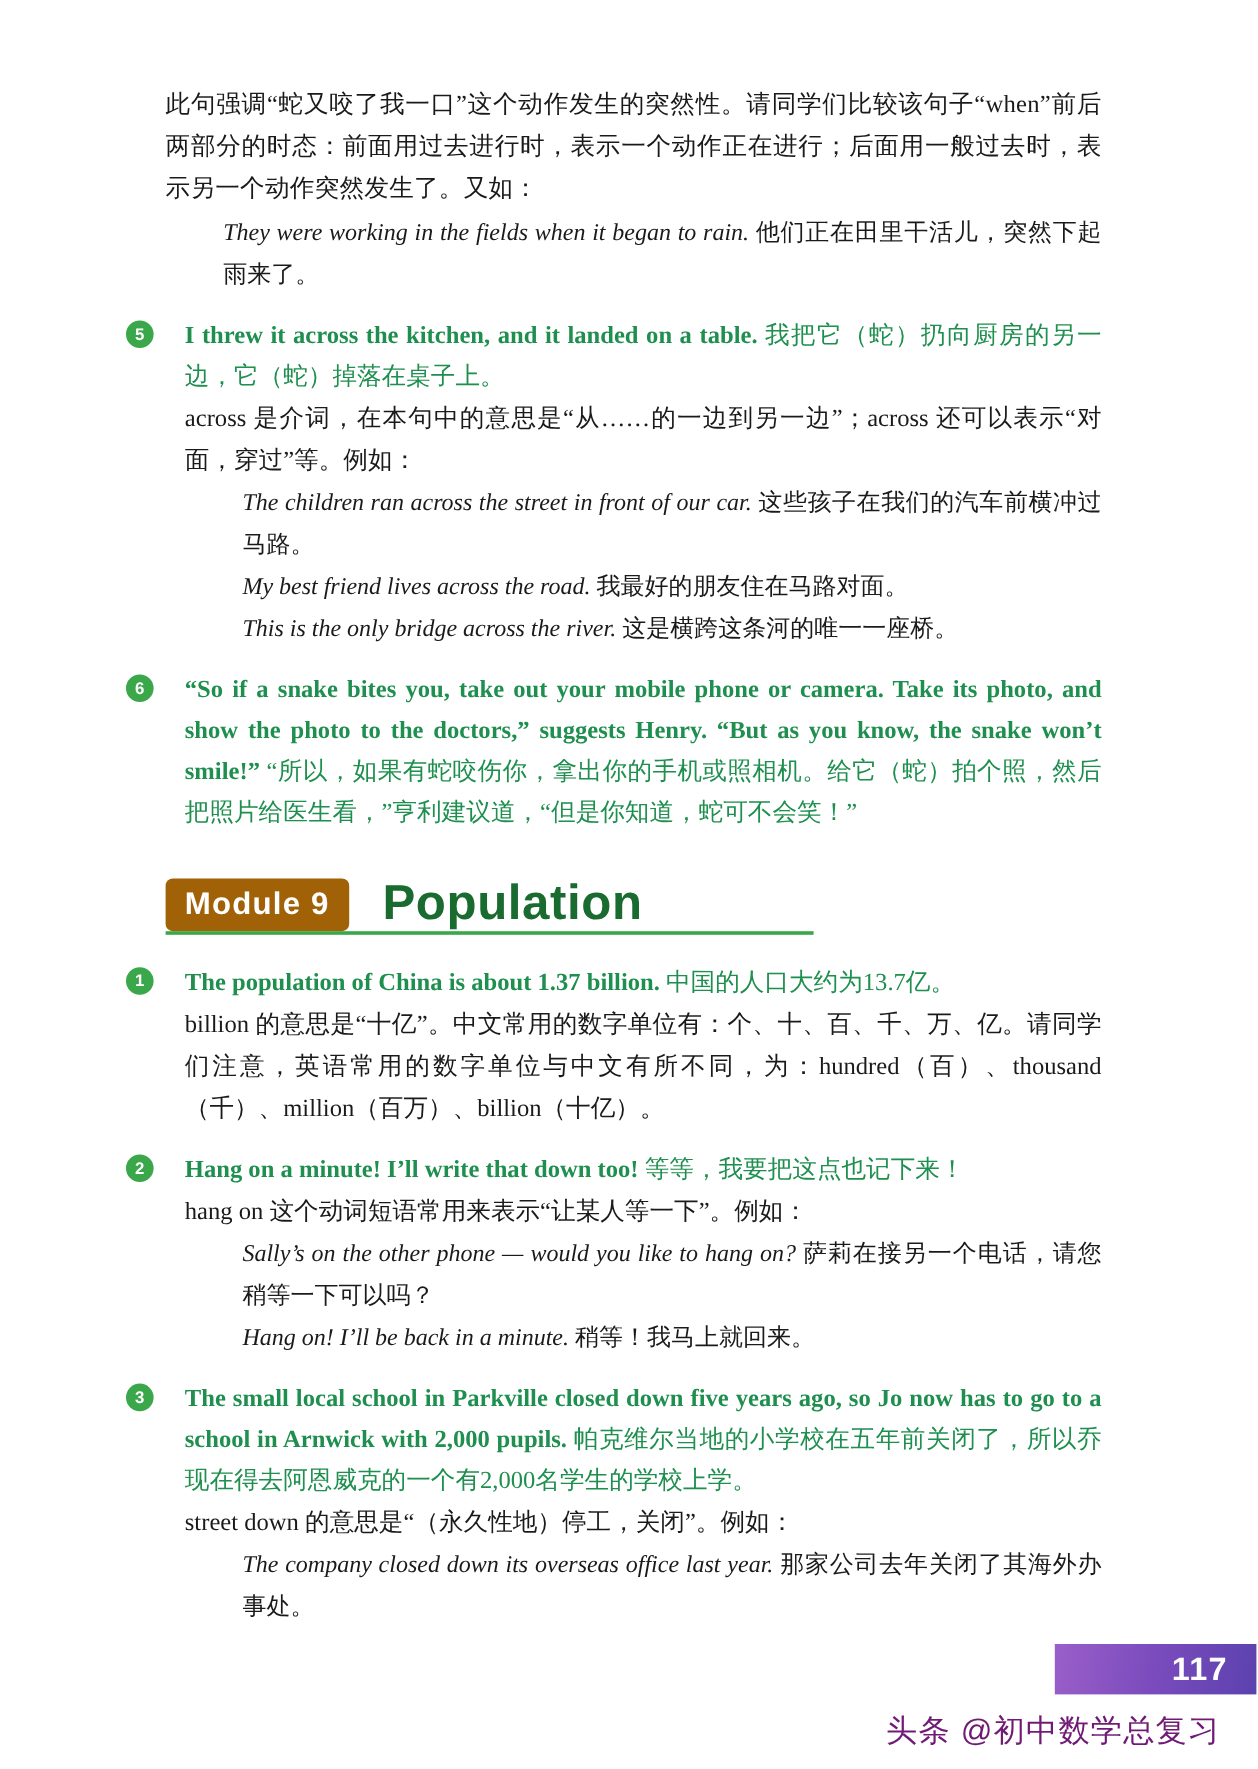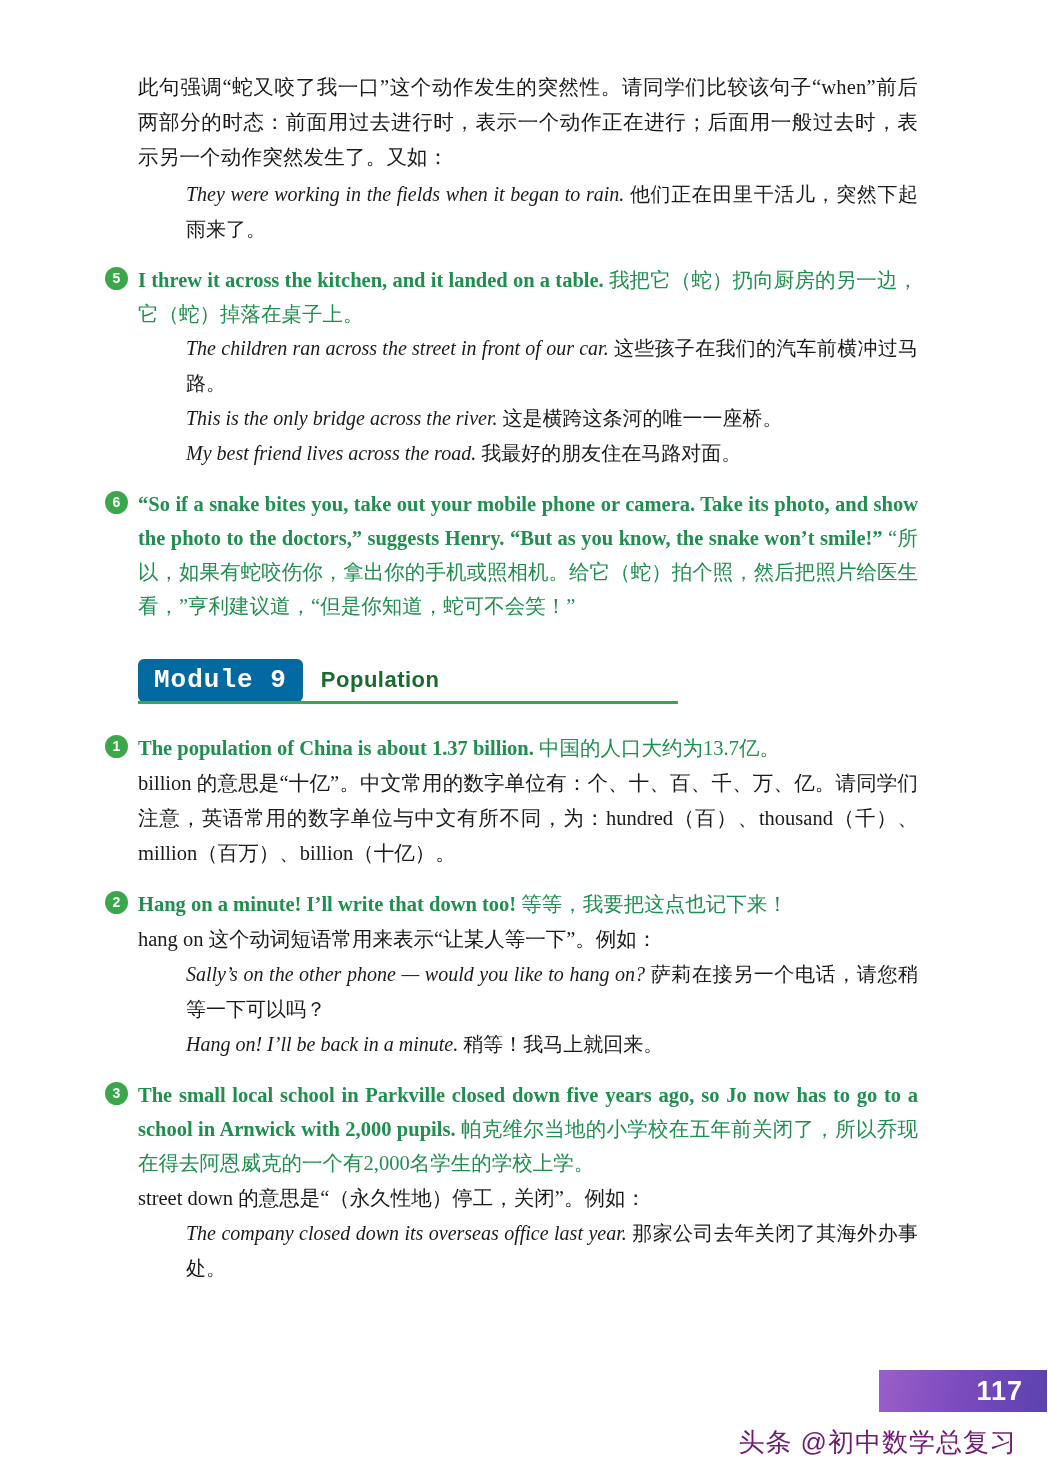--- a/index.html
+++ b/index.html
@@ -60,21 +60,21 @@
     border-radius: 50%;
     background: #3aa74a;
     color: #ffffff;
     font-family: "Liberation Sans", sans-serif;
     font-size: 14px;
     font-weight: bold;
     line-height: 23px;
     text-align: center;
   }
   .item-body {
-    margin-left: 0;
+    margin-left: 16px;
   }
   .lead {
     color: #1e8f4e;
     font-size: 20.5px;
     line-height: 34px;
     text-align: justify;
   }
   .lead .en {
     font-weight: bold;
   }
@@ -94,38 +94,38 @@
     text-align: justify;
   }
   .module-head {
     margin-top: 36px;
     margin-bottom: 10px;
     position: relative;
     height: 56px;
   }
   .module-tag {
     display: inline-block;
-    background: #0369a1;
+    background: #a16207;
     color: #ffffff;
-    font-family: Liberation Mono, monospace;
+    font-family: Liberation Sans, sans-serif;
     font-weight: bold;
     font-size: 26px;
     letter-spacing: 1px;
     padding: 6px 16px 7px 16px;
     border-radius: 6px 6px 6px 6px;
     vertical-align: middle;
   }
   .module-title {
     display: inline-block;
     color: #1a6b2f;
     font-family: "Liberation Sans", sans-serif;
     font-weight: bold;
-    font-size: 22px;
+    font-size: 41px;
     letter-spacing: 0.5px;
-    margin-left: 14px;
+    margin-left: 24px;
     vertical-align: middle;
     position: relative;
     top: -1px;
   }
   .module-rule {
     position: absolute;
     left: 0;
     bottom: -2px;
     width: 540px;
     height: 3px;
@@ -178,31 +178,32 @@
       <span>他们正在田里干活儿，突然下起雨来了。</span>
     </div>
 
     <div class="item">
       <span class="bullet">5</span>
       <div class="item-body">
         <p class="lead">
           <span class="en">I threw it across the kitchen, and it landed on a table.</span>
           <span class="zh">我把它（蛇）扔向厨房的另一边，它（蛇）掉落在桌子上。</span>
         </p>
+        <p class="explain">across 是介词，在本句中的意思是“从……的一边到另一边”；across 还可以表示“对面，穿过”等。例如：</p>
         <div class="example">
           <span class="eng-italic">The children ran across the street in front of our car.</span>
           <span>这些孩子在我们的汽车前横冲过马路。</span>
         </div>
         <div class="example">
+          <span class="eng-italic">My best friend lives across the road.</span>
+          <span>我最好的朋友住在马路对面。</span>
+        </div>
+        <div class="example">
           <span class="eng-italic">This is the only bridge across the river.</span>
           <span>这是横跨这条河的唯一一座桥。</span>
-        </div>
-        <div class="example">
-          <span class="eng-italic">My best friend lives across the road.</span>
-          <span>我最好的朋友住在马路对面。</span>
         </div>
       </div>
     </div>
 
     <div class="item">
       <span class="bullet">6</span>
       <div class="item-body">
         <p class="lead">
           <span class="en">“So if a snake bites you, take out your mobile phone or camera. Take its photo, and show the photo to the doctors,” suggests Henry. “But as you know, the snake won’t smile!”</span>
           <span class="zh">“所以，如果有蛇咬伤你，拿出你的手机或照相机。给它（蛇）拍个照，然后把照片给医生看，”亨利建议道，“但是你知道，蛇可不会笑！”</span>

